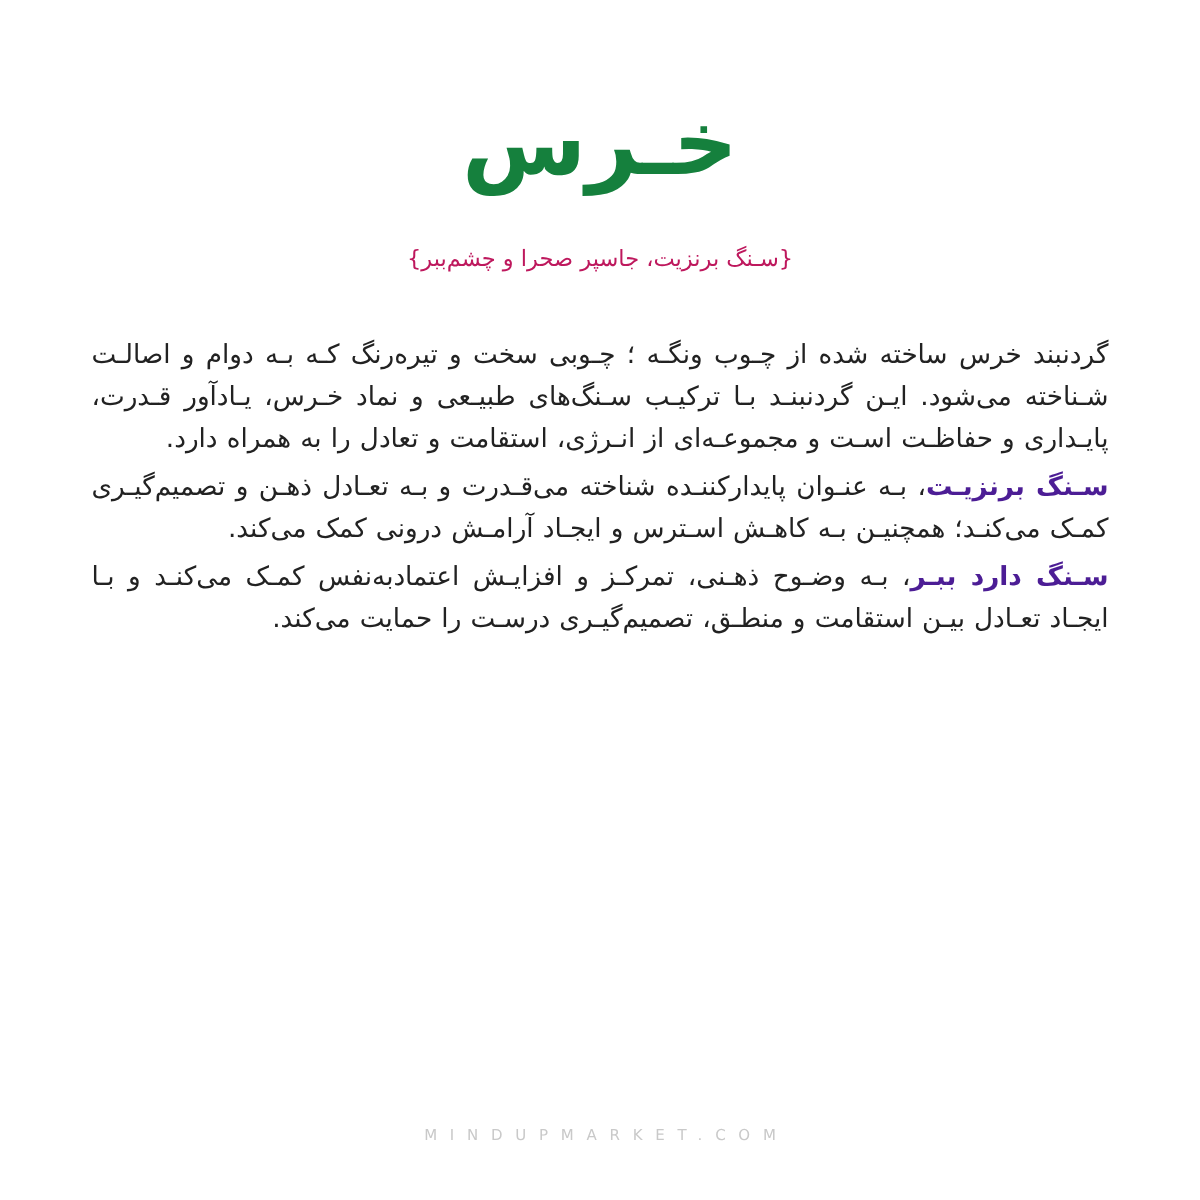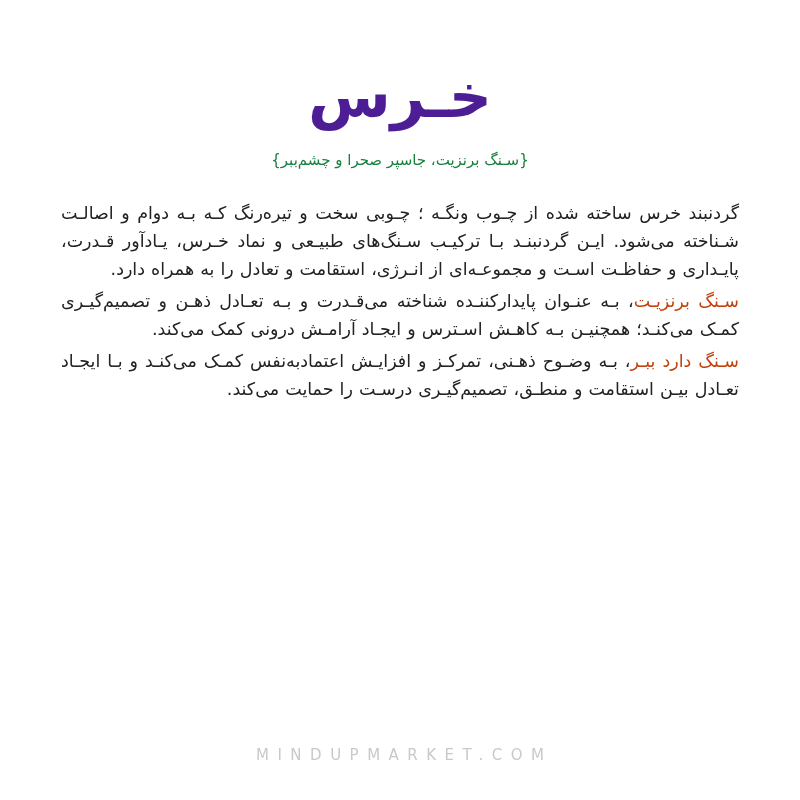--- a/index.html
+++ b/index.html
@@ -32,33 +32,33 @@
     width: 100%;
     text-align: center;
     padding-top: 62px;
   }
 
   .doc-title {
     font-family: "DejaVu Sans", "Liberation Sans", sans-serif;
     font-size: 60px;
     font-weight: 700;
     line-height: 1.15;
-    color: #4c1d95;
+    color: #15803d;
     letter-spacing: 0.5px;
     margin: 0;
     direction: rtl;
     unicode-bidi: isolate;
   }
 
   .doc-subtitle {
     font-family: "DejaVu Sans", "Liberation Sans", sans-serif;
     font-size: 15px;
     font-weight: 400;
-    color: #15803d;
-    margin: 0;
+    color: #be185d;
+    margin: 12px;
     padding-top: 20px;
     direction: rtl;
     unicode-bidi: isolate;
   }
 
   
   .content {
     width: 678px;
     margin: 0 auto;
     padding-top: 30px;
@@ -78,37 +78,37 @@
     text-align-last: right;
     unicode-bidi: isolate;
     word-spacing: 0.5px;
   }
 
   .para:last-child {
     margin-bottom: 0;
   }
 
   .para .lead {
-    font-weight: 400;
-    color: #c2410c;
+    font-weight: 700;
+    color: #4c1d95;
   }
 
   
   .footer {
     position: absolute;
     left: 0;
     right: 0;
     bottom: 36px;
     text-align: center;
     direction: ltr;
   }
 
   .watermark {
     font-family: "DejaVu Sans", "Liberation Sans", sans-serif;
-    font-size: 15px;
+    font-size: 10px;
     font-weight: 400;
     letter-spacing: 8.5px;
     color: #c9c9c9;
     text-transform: uppercase;
     white-space: nowrap;
     display: inline-block;
     text-indent: 8.5px;
   }
 </style>
 </head>

